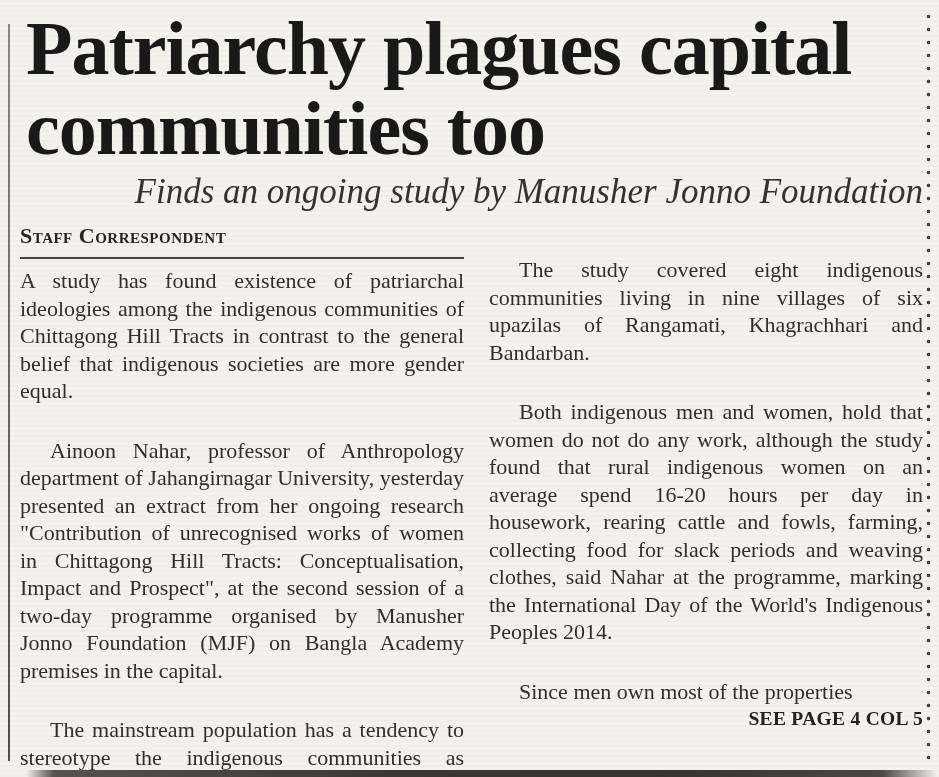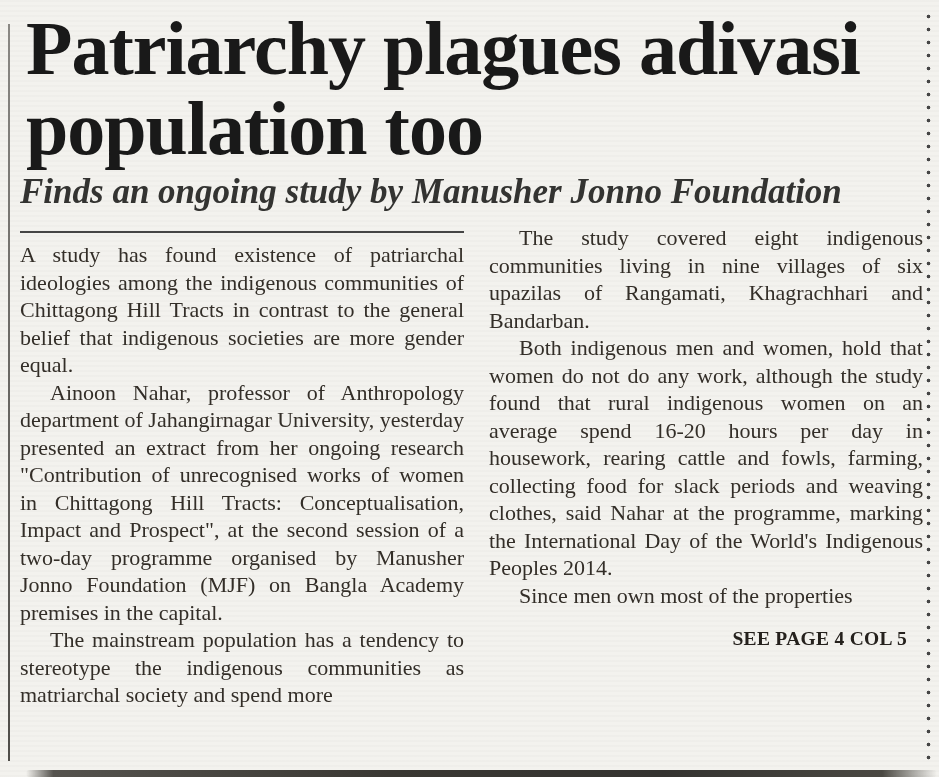--- a/index.html
+++ b/index.html
@@ -60,22 +60,23 @@
     line-height: 80px;
     font-weight: bold;
     letter-spacing: -1px;
     color: var(--headline, #191919);
   }
   .subheadline {
     margin: 4px 0 0 0;
     font-size: 35px;
     line-height: 40px;
     font-style: italic;
-    font-weight: bold;
+    font-weight: normal;
     color: #333331;
+    text-align: right;
   }
   .cols {
     display: flex;
     margin-top: 12px;
   }
   .col-left  { width: 444px; }
   .col-right { width: 434px; margin-left: 25px; }
   .byline-wrap { line-height: 24px; }
   .byline {
     font-variant: small-caps;
@@ -90,45 +91,48 @@
     background: #454545;
   }
   .para {
     margin: 0;
     font-size: 22px;
     line-height: 27.5px;
     text-align: justify;
     color: var(--ink, #332e28);
   }
   .col-left .para.first { margin-top: 8px; }
-  .indent { text-indent: 30px; }
+  .indent { text-indent: 30px; margin-top: 32px; }
   .see-page {
-    margin: 16px;
+    margin: 0;
     font-size: 19.5px;
     line-height: 28px;
     font-weight: bold;
     text-align: right;
     letter-spacing: 0.3px;
     color: #25211d;
   }
 </style>
 </head>
 <body>
 
 <div class="page">
   <div class="left-rule"></div>
   <div class="dotted-rule"></div>
   <div class="bottom-bar"></div>
 
   <div class="content">
-    <h1 class="headline">Patriarchy plagues adivasi population too</h1>
+    <h1 class="headline">Patriarchy plagues capital communities too</h1>
     <h2 class="subheadline">Finds an ongoing study by Manusher Jonno Foundation</h2>
 
     <div class="cols">
       <div class="col-left">
+        <div class="byline-wrap">
+          <span class="byline">Staff Correspondent</span>
+        </div>
         <div class="byline-rule"></div>
         <p class="para first">A study has found existence of patriarchal ideologies among the indigenous communities of Chittagong Hill Tracts in contrast to the general belief that indigenous societies are more gender equal.</p>
         <p class="para indent">Ainoon Nahar, professor of Anthropology department of Jahangirnagar University, yesterday presented an extract from her ongoing research "Contribution of unrecognised works of women in Chittagong Hill Tracts: Conceptualisation, Impact and Prospect", at the second session of a two-day programme organised by Manusher Jonno Foundation (MJF) on Bangla Academy premises in the capital.</p>
         <p class="para indent">The mainstream population has a tendency to stereotype the indigenous communities as matriarchal society and spend more</p>
       </div>
 
       <div class="col-right">
         <p class="para indent">The study covered eight indigenous communities living in nine villages of six upazilas of Rangamati, Khagrachhari and Bandarban.</p>
         <p class="para indent">Both indigenous men and women, hold that women do not do any work, although the study found that rural indigenous women on an average spend 16-20 hours per day in housework, rearing cattle and fowls, farming, collecting food for slack periods and weaving clothes, said Nahar at the programme, marking the International Day of the World's Indigenous Peoples 2014.</p>
         <p class="para indent">Since men own most of the properties</p>

